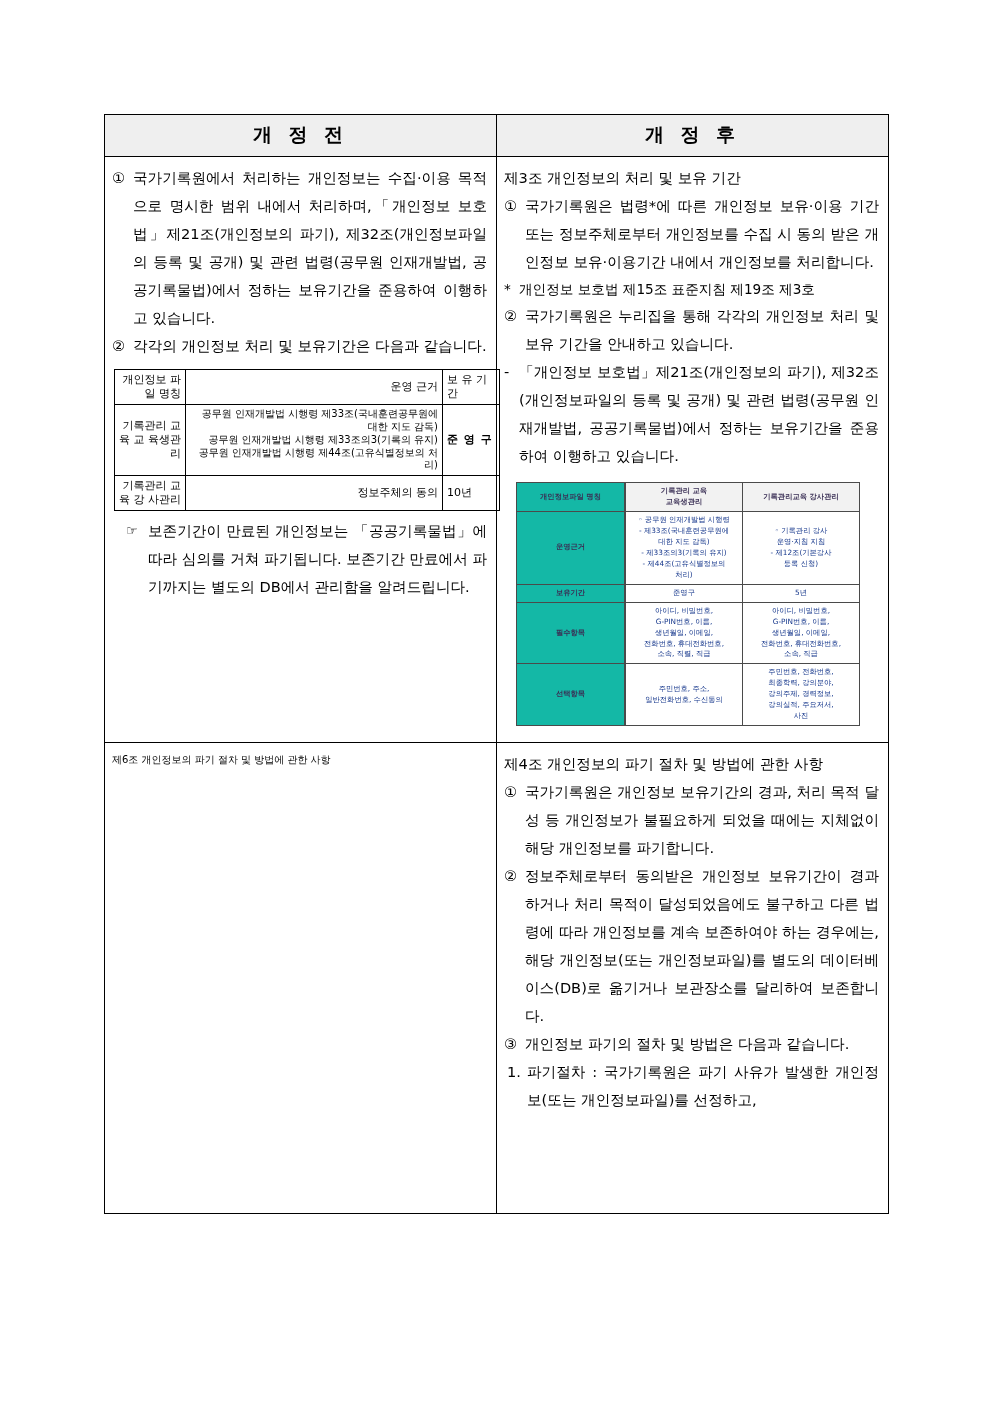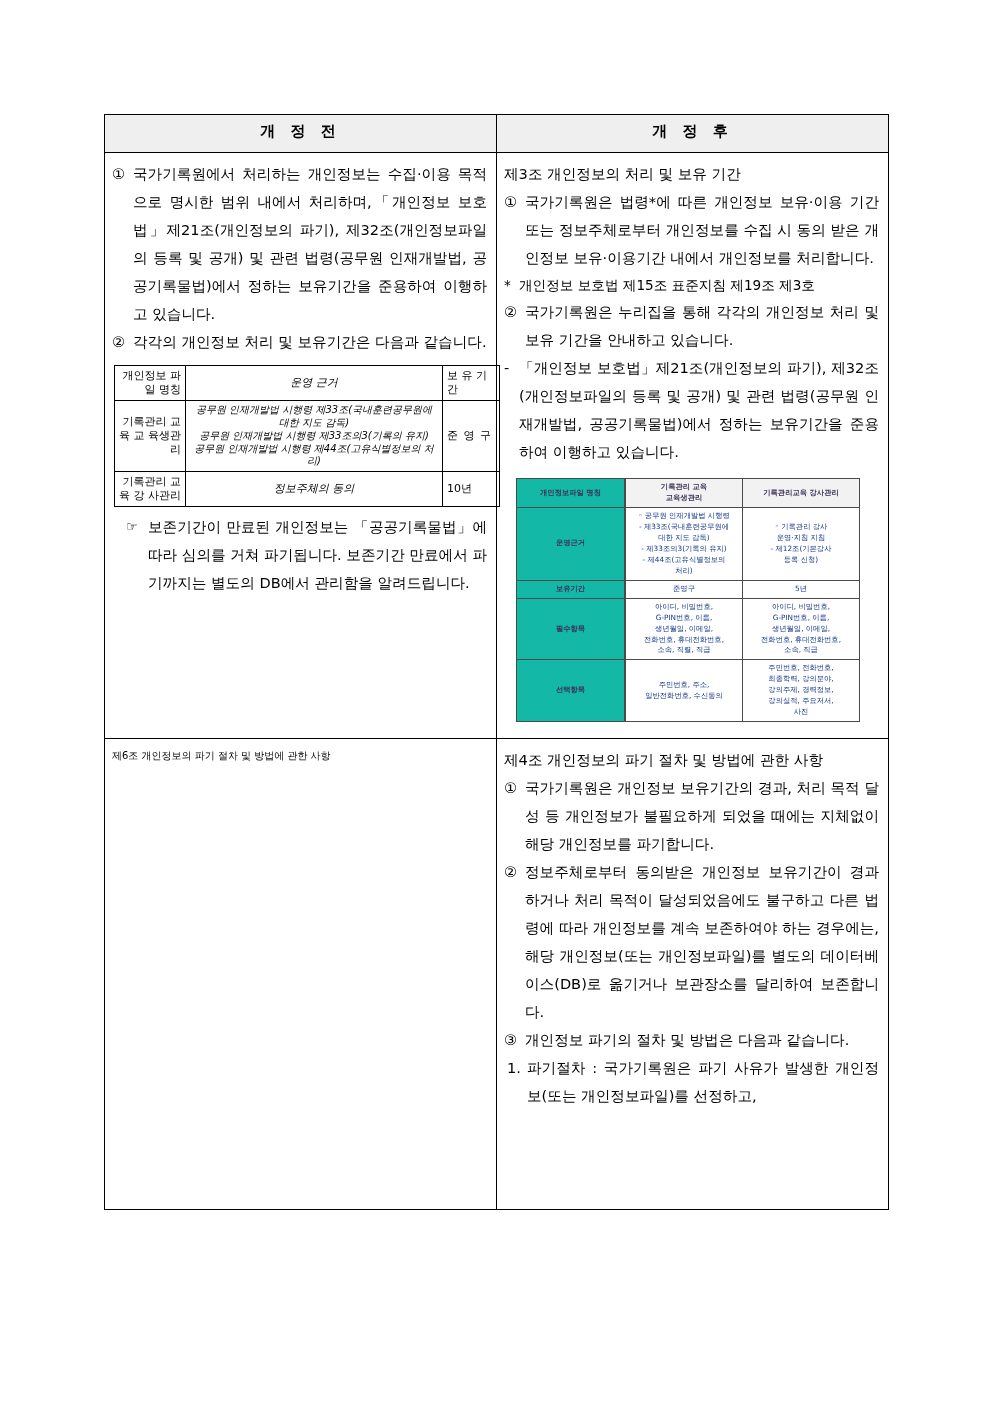--- a/index.html
+++ b/index.html
@@ -34,21 +34,21 @@
   }
   .cmp-table td, .cmp-table th {
     border: 1.4px solid #000;
     vertical-align: top;
     padding: 0;
   }
   .cmp-head th {
     background: #efefef;
     text-align: center;
     font-weight: bold;
-    font-size: 15px;
+    font-size: 19px;
     letter-spacing: 5px;
     padding: 7px 0 8px 0;
     height: 22px;
   }
   .col-half { width: 392px; }
 
   .cell-body {
     padding: 7px 9px 10px 7px;
     font-size: 14.6px;
     line-height: 1.92;
@@ -93,24 +93,24 @@
     margin: 9px 0 6px 2px;
     font-size: 11px;
   }
   .inner-left td {
     border: 1px solid #000;
     padding: 3px 4px;
     vertical-align: middle;
     line-height: 1.28;
   }
   .il-name  { width: 62px;  text-align: right; }
-  .il-basis { width: 248px; text-align: center; font-style: italic; }
+  .il-basis { width: 248px; text-align: right; }
   .il-term  { width: 48px;  text-align: left; }
   .il-basis small { font-size: 10px; display: block; }
-  .il-term-v { letter-spacing: 1px; }
+  .il-term-v { letter-spacing: 1px; font-weight: bold; }
 
   
   .inner-right {
     border-collapse: collapse;
     table-layout: fixed;
     width: 327px;
     margin: 12px 0 6px 12px;
     font-size: 7.3px;
     line-height: 1.5;
   }

